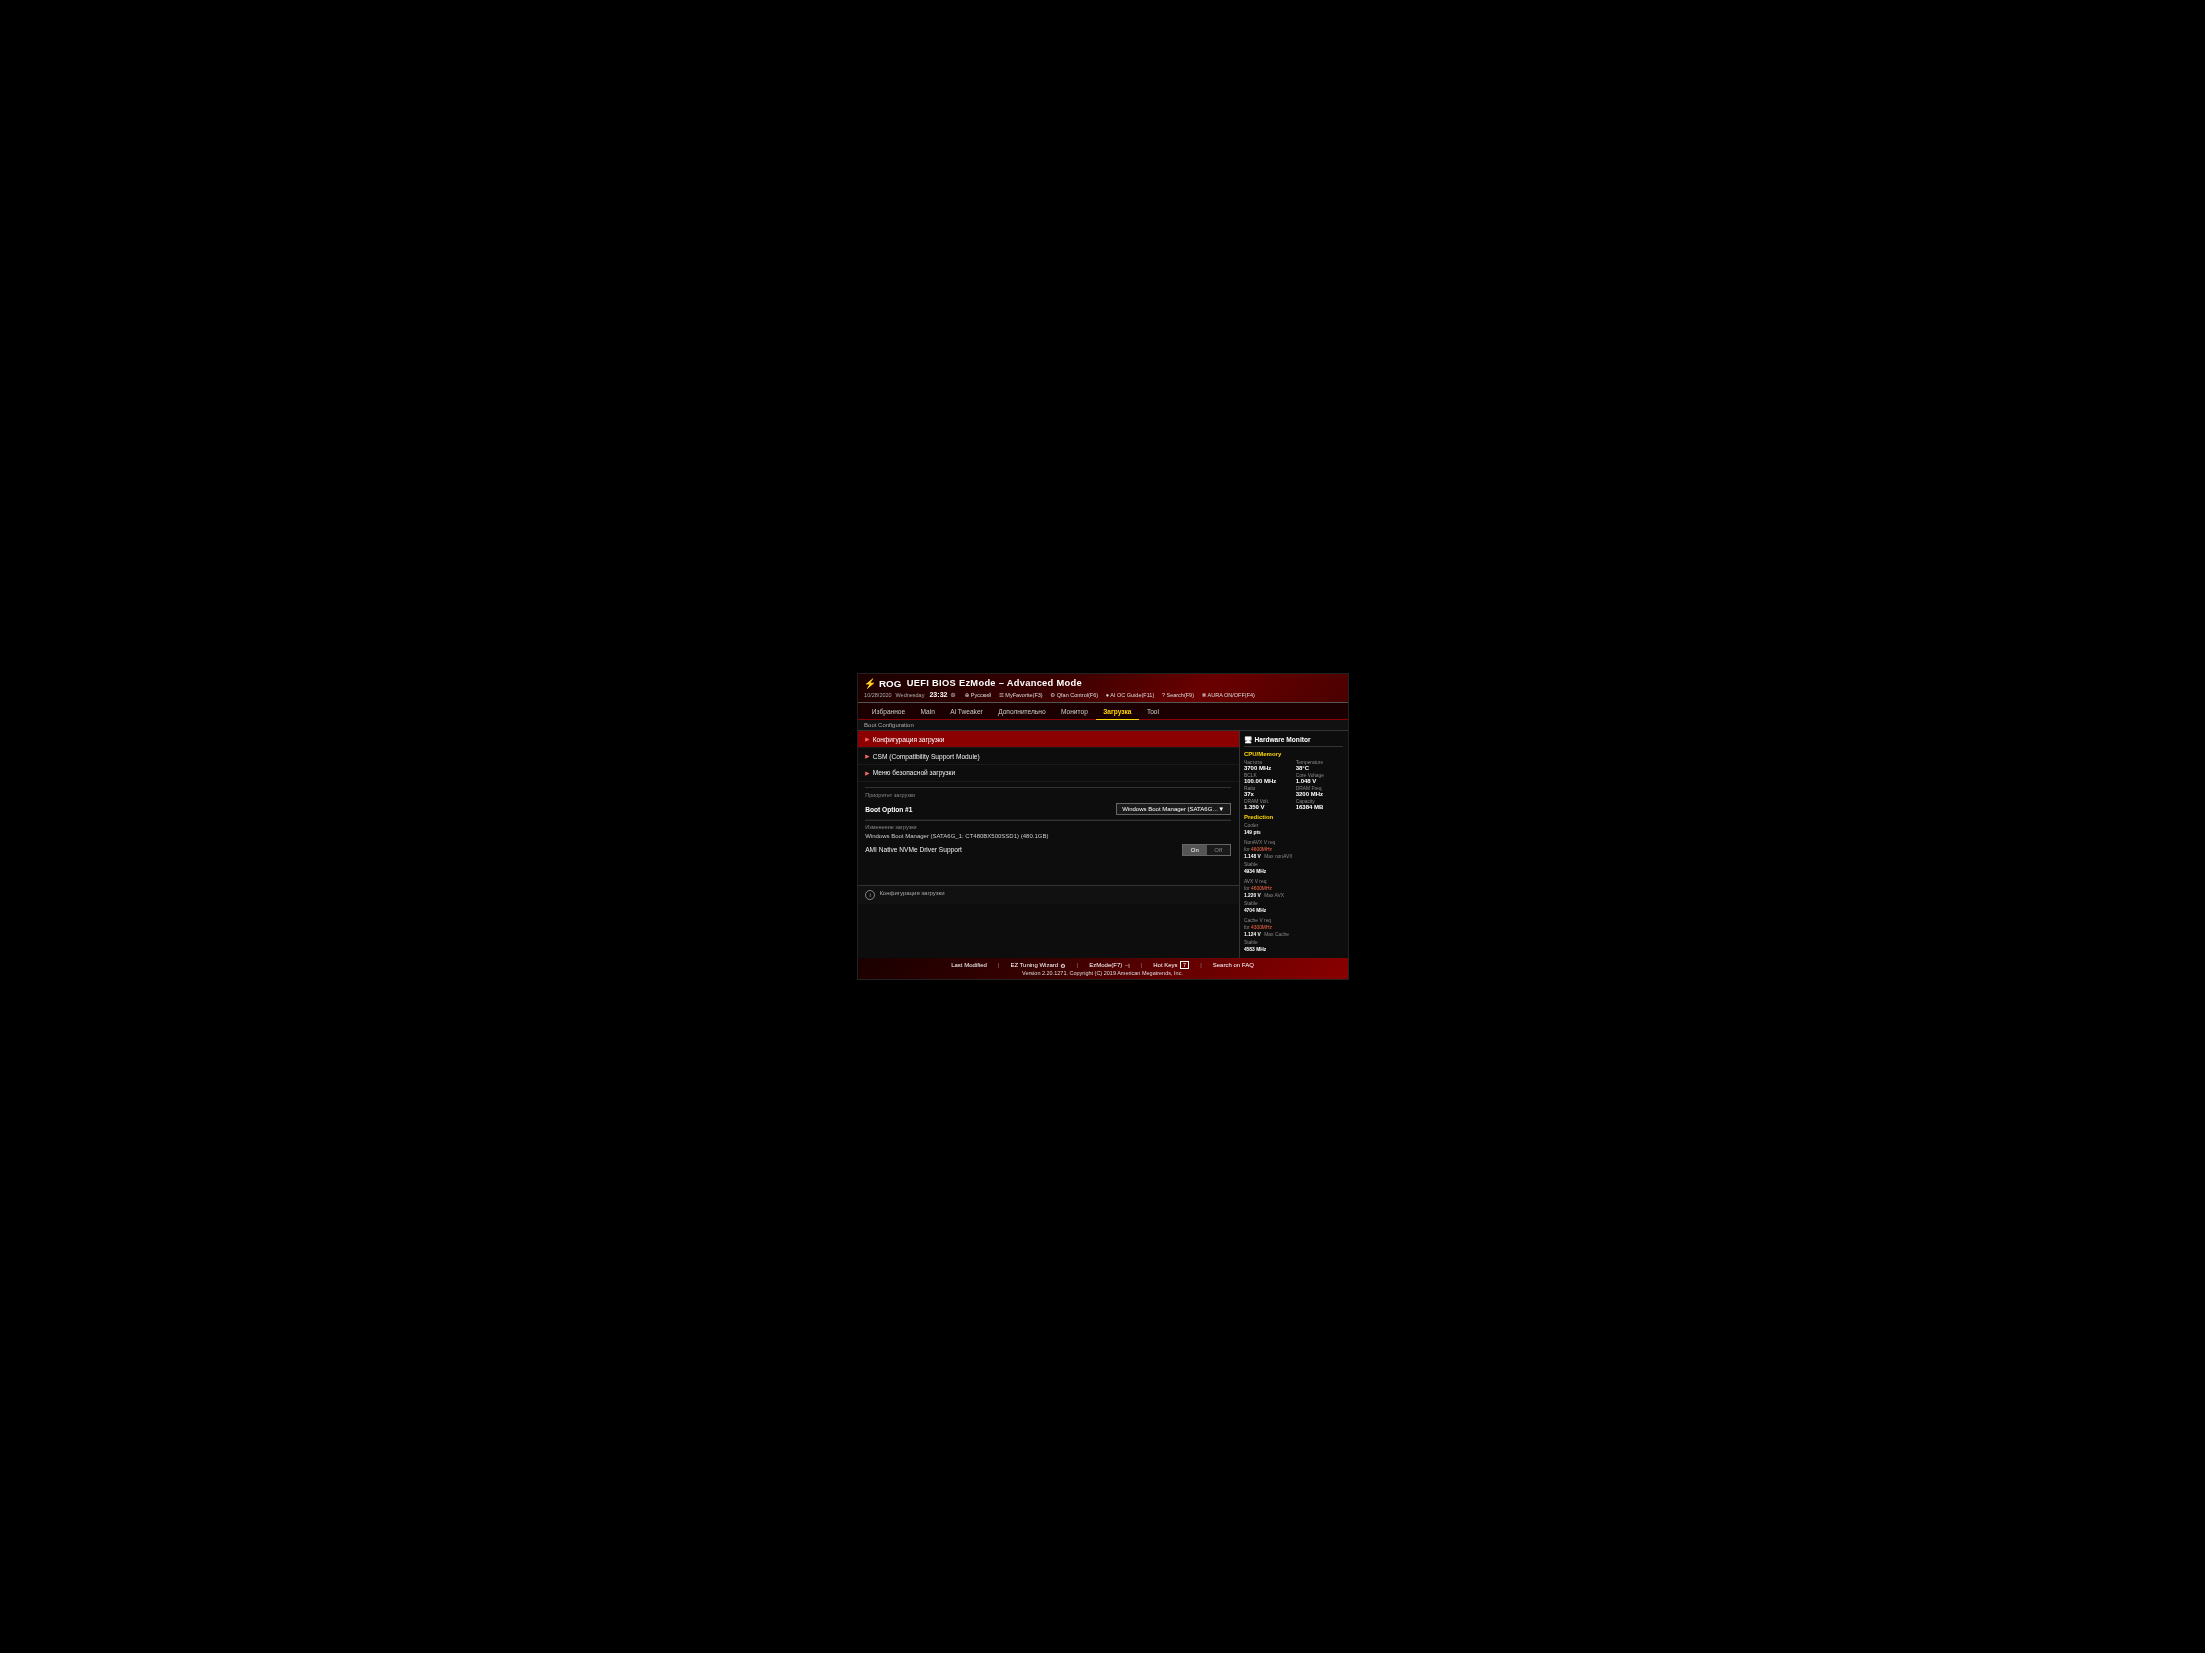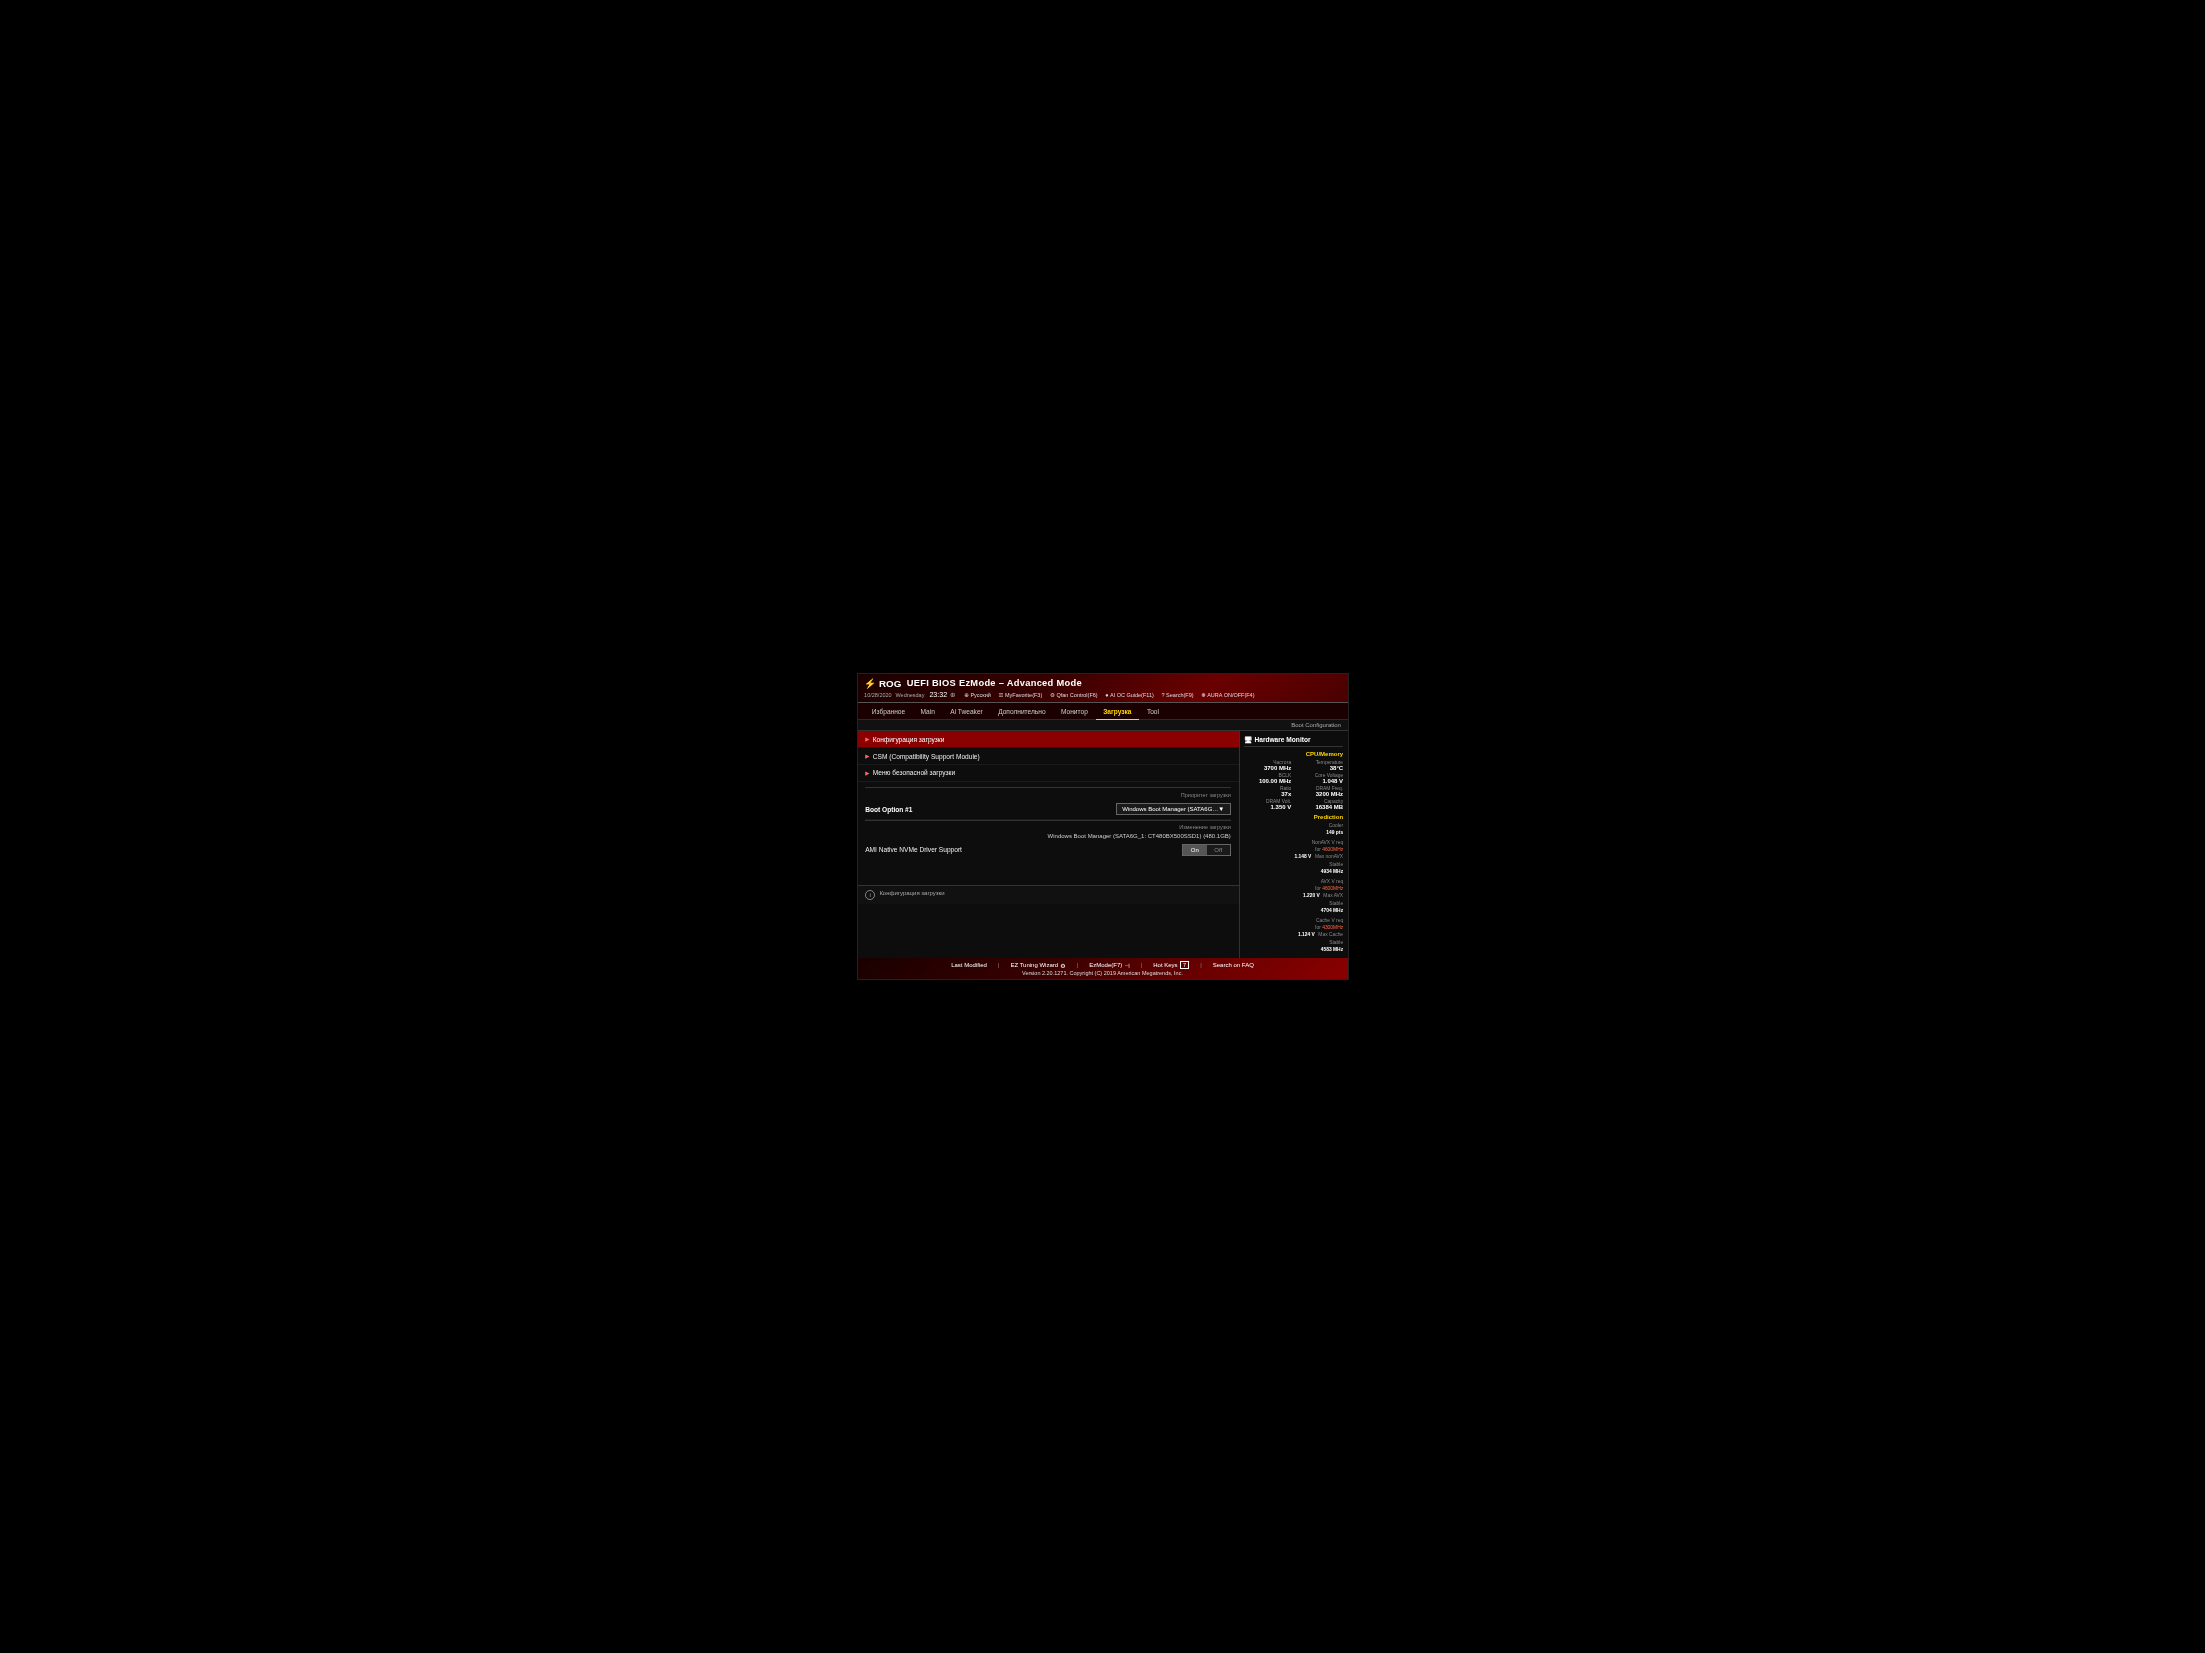--- a/index.html
+++ b/index.html
@@ -10,21 +10,20 @@
       align-items: center;
       min-height: 100vh;
       font-family: 'Segoe UI', Arial, sans-serif;
     }
     .screen {
       width: 492px;
       background: #15803d;
       border: 1.1px solid #222;
       position: relative;
       overflow: hidden;
-      text-align: right;
     }
     
     .header {
       background: linear-gradient(135deg, #1a0000 0%, #3a0000 40%, #6a0000 70%, #4a0000 100%);
       padding: 4.4px 6.6px 3.3px 6.6px;
       border-bottom: 0.5px solid #555;
     }
     .header-top {
       display: flex;
       align-items: center;
@@ -45,21 +44,21 @@
     .header-info {
       display: flex;
       align-items: center;
       gap: 8.8px;
       font-size: 6px;
       color: #ccc;
     }
     .datetime {
       color: #fff;
       font-size: 7.1px;
-      font-weight: normal;
+      font-weight: bold;
     }
     .header-shortcuts {
       display: flex;
       gap: 7.7px;
       font-size: 5.5px;
       color: #ddd;
       flex-wrap: wrap;
     }
     .shortcut-item {
       display: flex;

